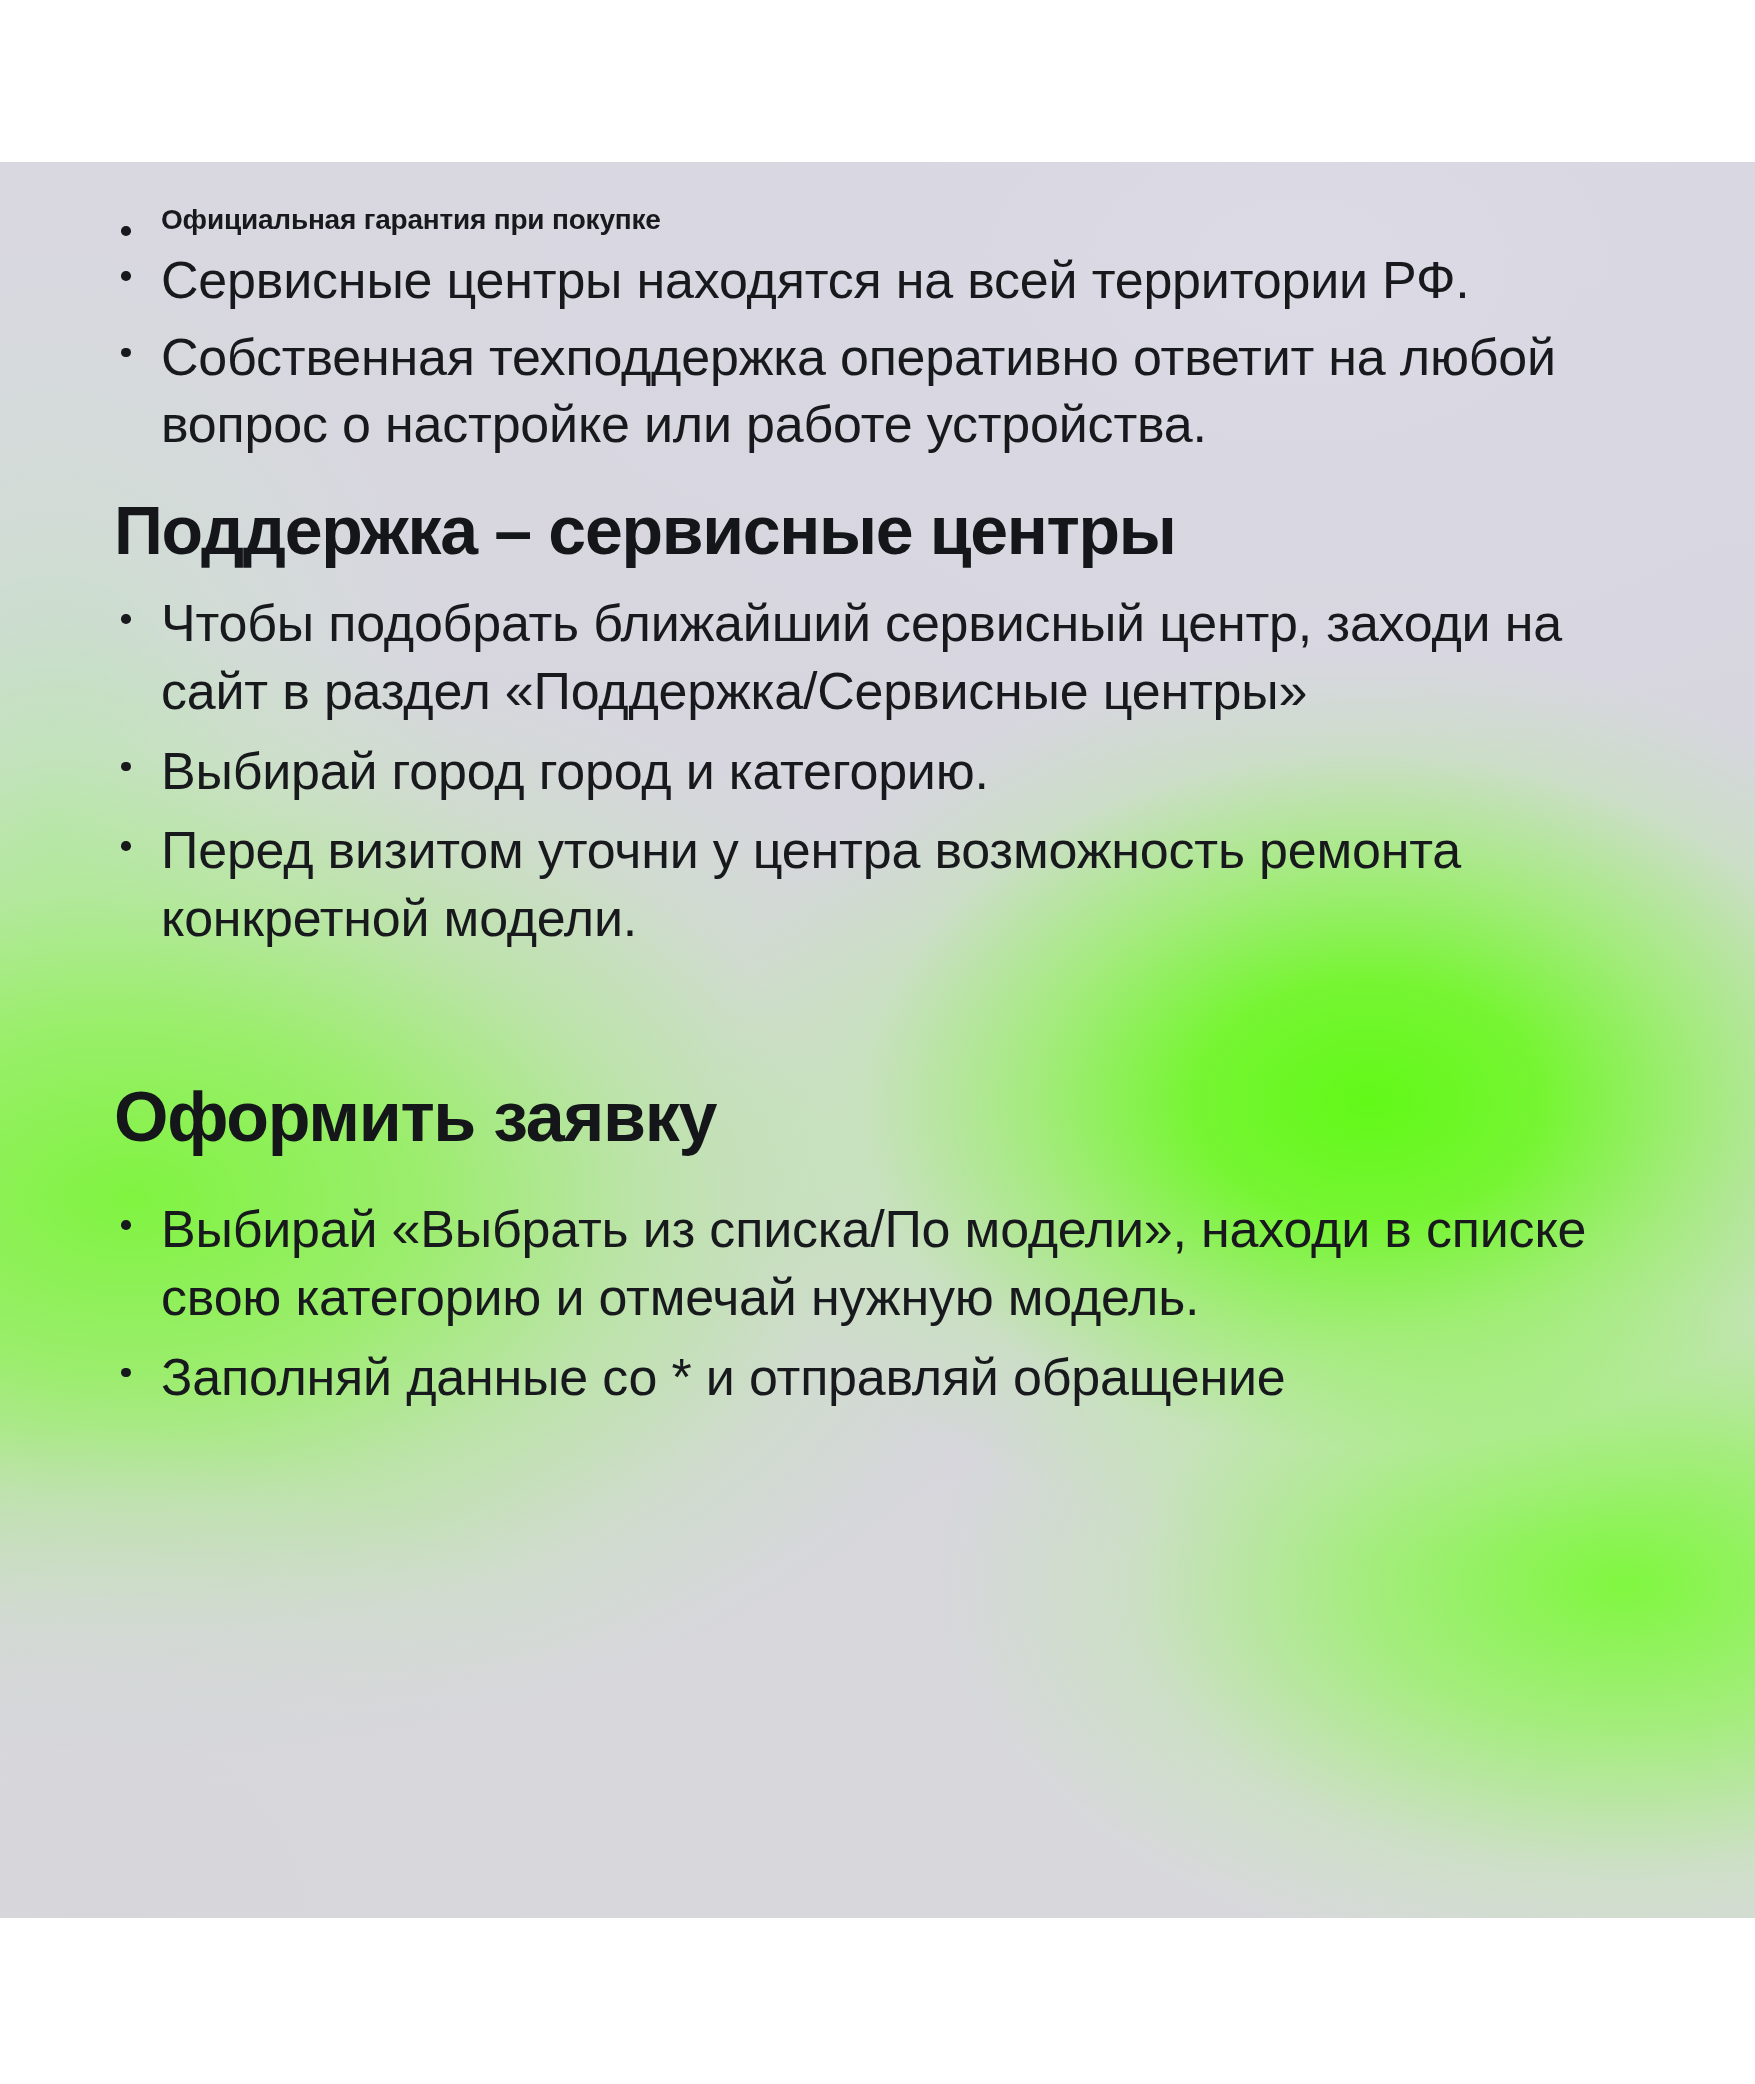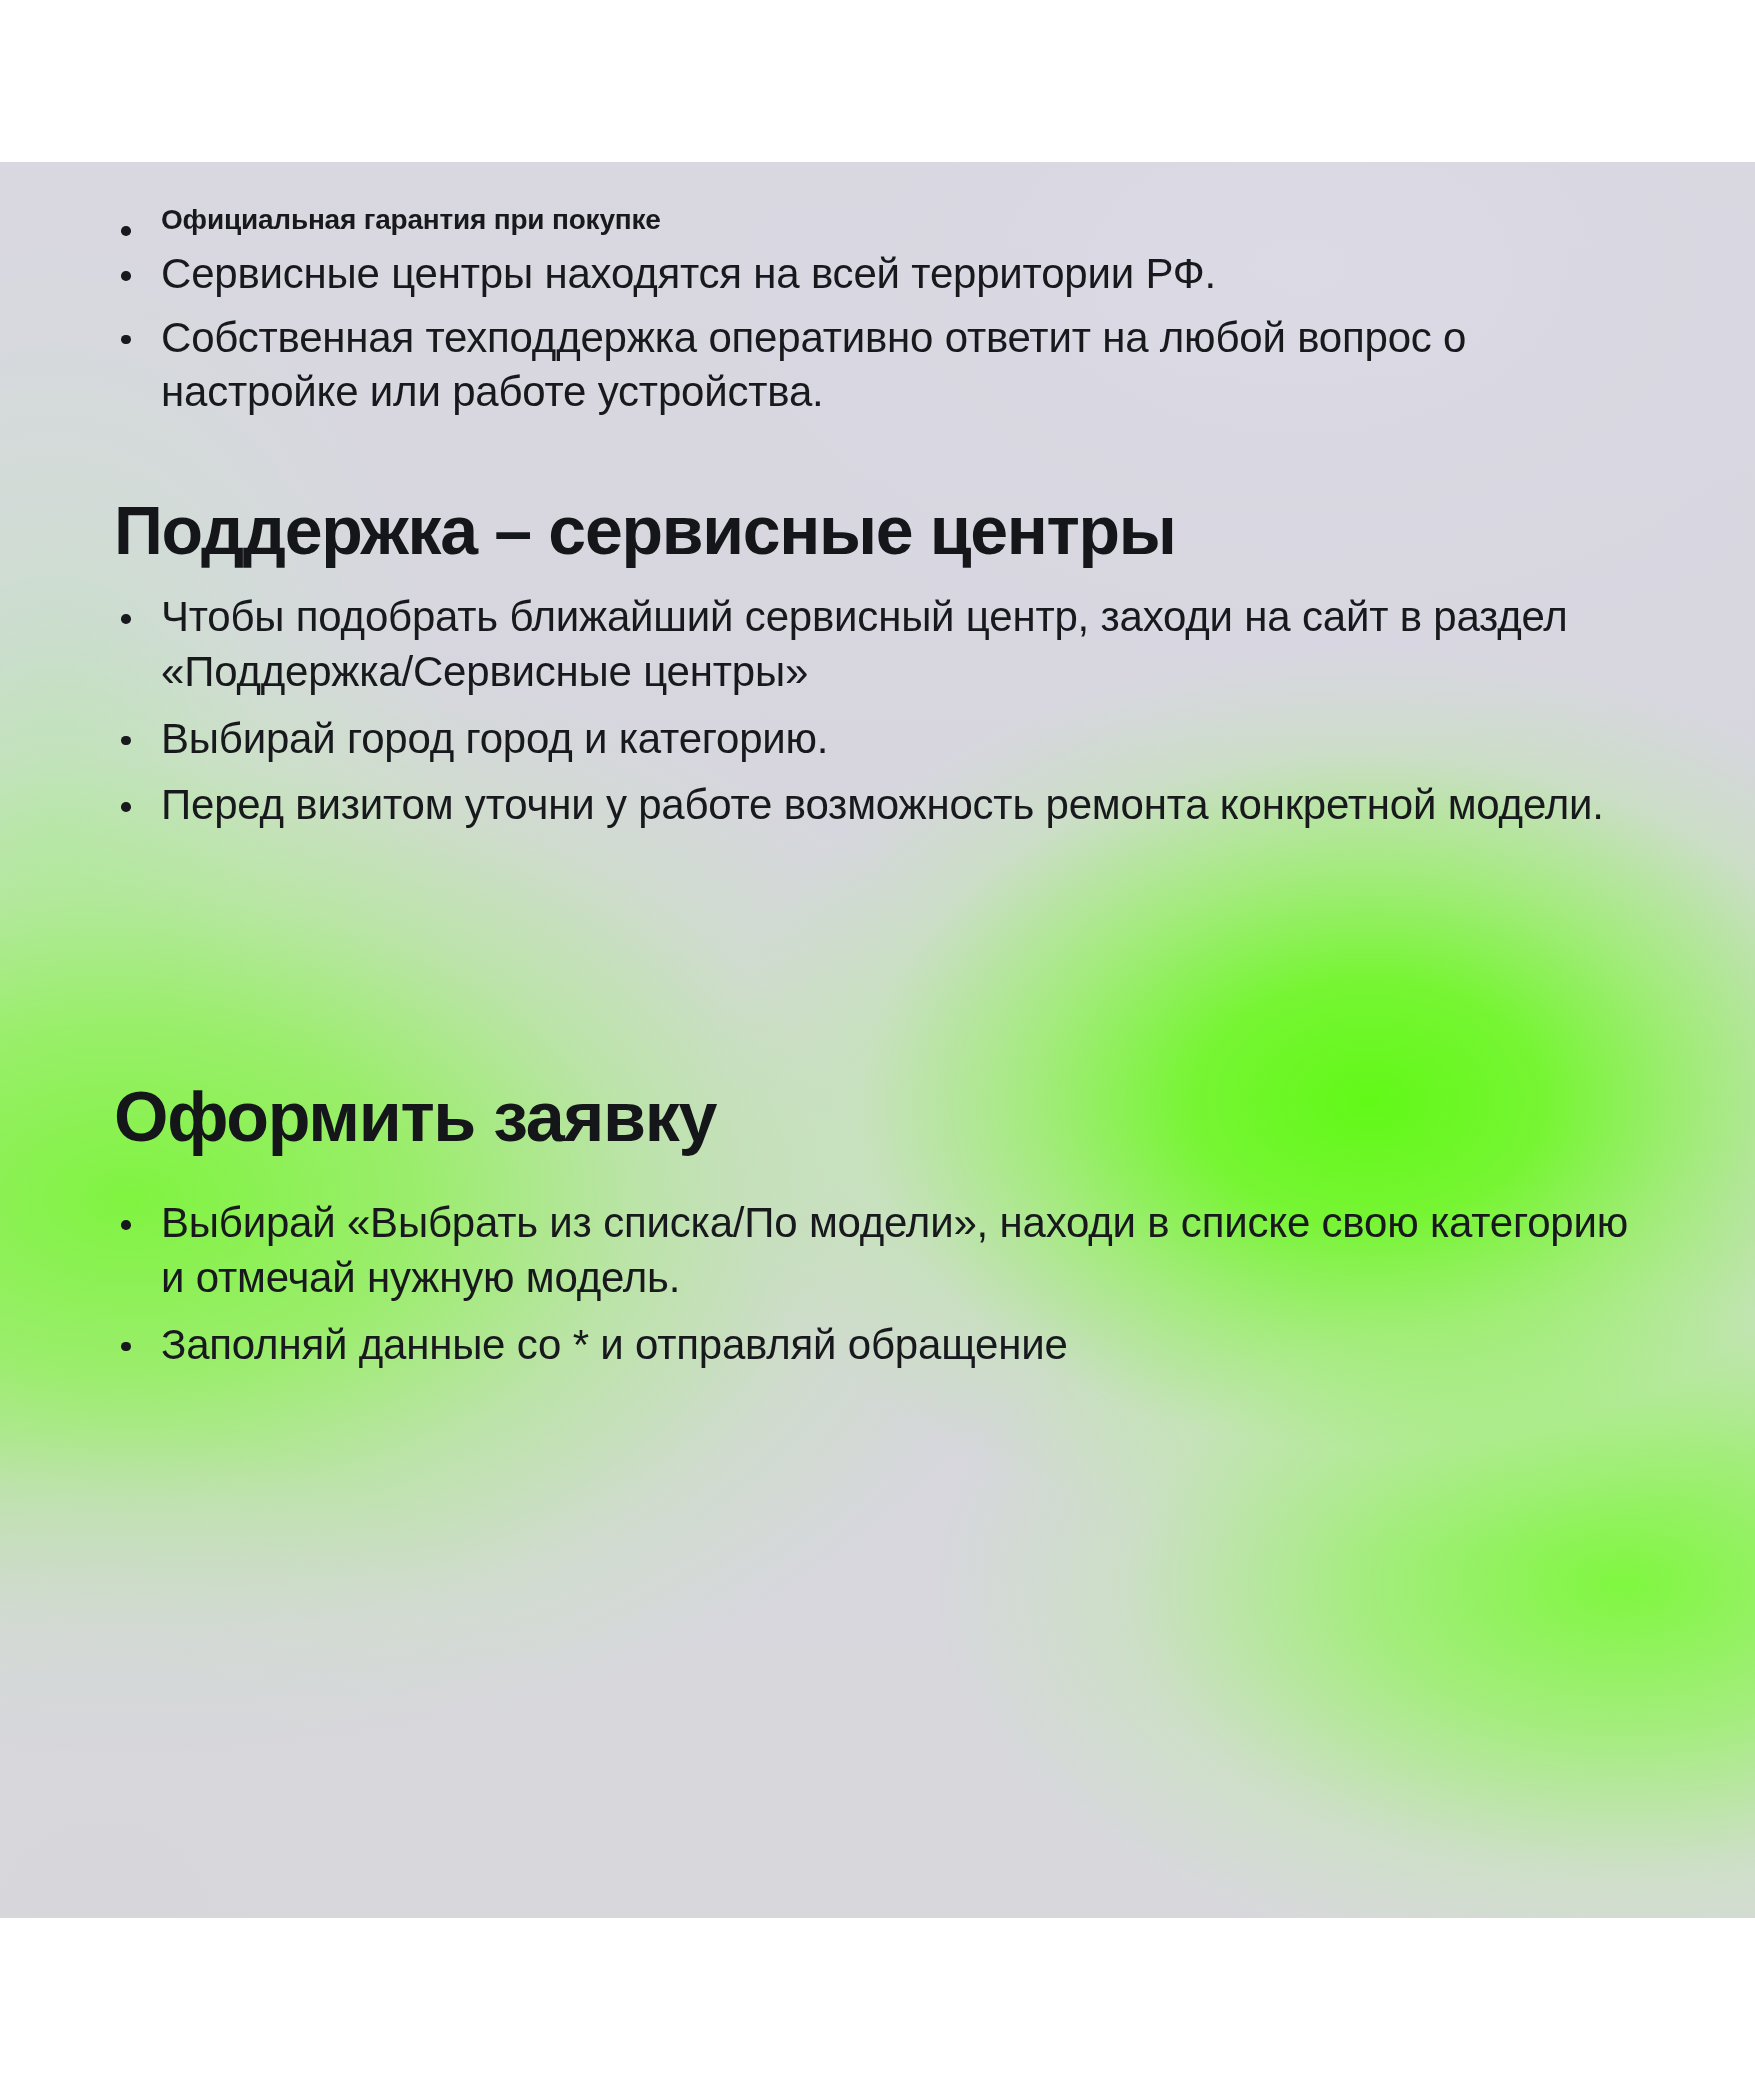--- a/index.html
+++ b/index.html
@@ -111,21 +111,21 @@
   }
 
   .bullet-list {
     list-style: none;
     margin: 0;
     padding: 0;
   }
   .bullet-item {
     position: relative;
     padding-left: 47px;
-    font-size: 42px;
+    font-size: 52px;
     line-height: 1.30;
     color: #18191d;
     letter-spacing: -0.2px;
     margin: 0 0 8.8px 0;
   }
   .bullet-item:last-child { margin-bottom: 0; }
   .bullet-item.is-bold {
     font-weight: 700;
     font-size: 28px;
   }
@@ -183,21 +183,21 @@
     <section class="section sec-2">
       <h2 class="section-title">Поддержка – сервисные центры</h2>
       <ul class="bullet-list">
         <li class="bullet-item">
           <span>Чтобы подобрать ближайший сервисный центр, заходи на сайт в раздел «Поддержка/Сервисные центры»</span>
         </li>
         <li class="bullet-item">
           <span>Выбирай город город и категорию.</span>
         </li>
         <li class="bullet-item">
-          <span>Перед визитом уточни у работе возможность ремонта конкретной модели.</span>
+          <span>Перед визитом уточни у центра возможность ремонта конкретной модели.</span>
         </li>
       </ul>
     </section>
 
     <section class="section sec-3">
       <h2 class="section-title">Оформить заявку</h2>
       <ul class="bullet-list">
         <li class="bullet-item">
           <span>Выбирай «Выбрать из списка/По модели», находи в списке свою категорию и отмечай нужную модель.</span>
         </li>

